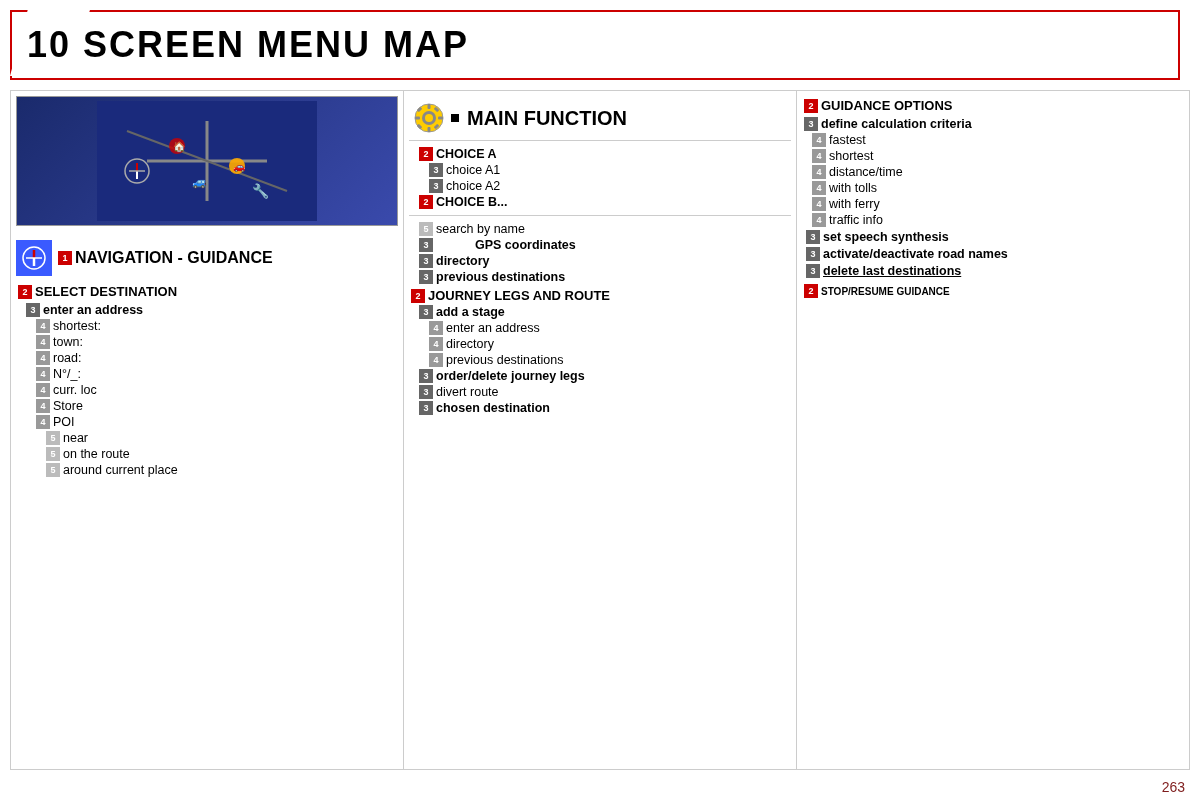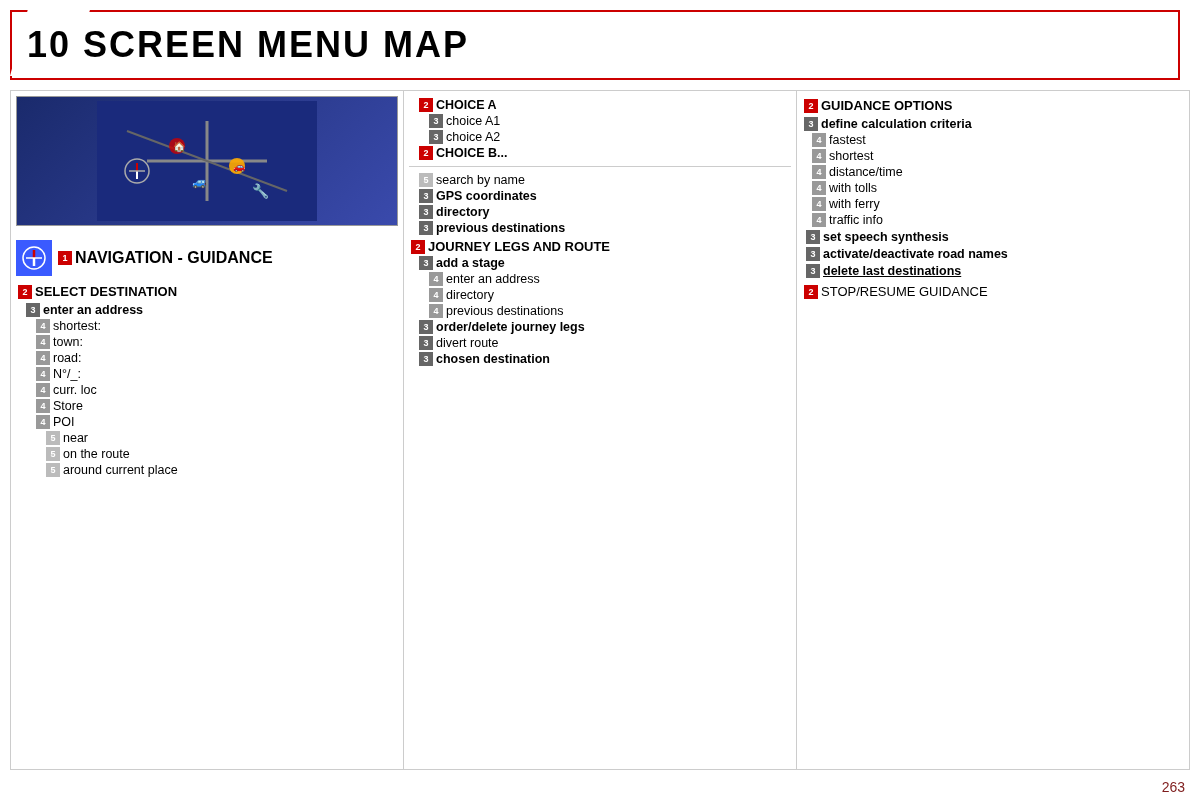--- a/index.html
+++ b/index.html
@@ -276,20 +276,40 @@
         </div>
         <div class="menu-item" style="padding-left: 30px; margin: 2px 0px;">
           <span class="badge badge-5">5</span>
           <span class="label">around current place</span>
         </div>
       </div>
   </div>
 
   <div class="col col-mid" style="border-left:1px solid #ccc;">
 
+    <div class="main-func-header">
+      <div class="gear-icon">
+        <svg width="32" height="32" viewBox="0 0 32 32">
+          <circle cx="16" cy="16" r="14" fill="#ffcc00" stroke="#999" stroke-width="1"></circle>
+
+          <circle cx="16" cy="16" r="7" fill="#888"></circle>
+          <circle cx="16" cy="16" r="4" fill="#ffcc00"></circle>
+          <rect x="14.5" y="2" width="3" height="5" fill="#888" rx="1"></rect>
+          <rect x="14.5" y="25" width="3" height="5" fill="#888" rx="1"></rect>
+          <rect x="2" y="14.5" width="5" height="3" fill="#888" rx="1"></rect>
+          <rect x="25" y="14.5" width="5" height="3" fill="#888" rx="1"></rect>
+          <rect x="5" y="5" width="3" height="5" fill="#888" rx="1" transform="rotate(45 6.5 7.5)"></rect>
+          <rect x="22" y="22" width="3" height="5" fill="#888" rx="1" transform="rotate(45 23.5 24.5)"></rect>
+          <rect x="22" y="5" width="3" height="5" fill="#888" rx="1" transform="rotate(-45 23.5 7.5)"></rect>
+          <rect x="5" y="22" width="3" height="5" fill="#888" rx="1" transform="rotate(-45 6.5 24.5)"></rect>
+        </svg>
+      </div>
+      <span class="bullet-square"></span>
+      <span class="main-func-title">MAIN FUNCTION</span>
+    </div>
 
     <div id="mid-choice-items">
         <div class="menu-item" style="padding-left: 10px; margin: 2px 0px;">
           <span class="badge badge-2">2</span>
           <span class="label" style="font-weight: bold;">CHOICE A</span>
         </div>
         <div class="menu-item" style="padding-left: 20px; margin: 2px 0px;">
           <span class="badge badge-3">3</span>
           <span class="label">choice A1</span>
         </div>
@@ -305,21 +325,21 @@
 
     <hr class="divider">
 
     <div id="mid-items">
         <div class="menu-item" style="padding-left: 10px; margin: 2px 0px;">
           <span class="badge badge-5">5</span>
           <span class="label">search by name</span>
         </div>
         <div class="menu-item" style="padding-left: 10px; margin: 2px 0px;">
           <span class="badge badge-3">3</span>
-          <span class="label" style="font-weight: bold;">GPS coordinates</span>
+          <span class="label" style="font-weight: bold; margin-left: 39px;">GPS coordinates</span>
         </div>
         <div class="menu-item" style="padding-left: 10px; margin: 2px 0px;">
           <span class="badge badge-3">3</span>
           <span class="label" style="font-weight: bold;">directory</span>
         </div>
         <div class="menu-item" style="padding-left: 10px; margin: 2px 0px;">
           <span class="badge badge-3">3</span>
           <span class="label" style="font-weight: bold;">previous destinations</span>
         </div>
       </div>
@@ -410,19 +430,19 @@
           <span class="label" style="font-weight: bold;">activate/deactivate road names</span>
         </div>
         <div class="menu-item" style="padding-left: 4px; margin: 3px 0px;">
           <span class="badge badge-3">3</span>
           <span class="label" style="font-weight: bold; text-decoration: underline;">delete last destinations</span>
         </div>
       </div>
 
     <div class="menu-item" style="margin-top:6px;">
       <span class="badge badge-2">2</span>
-      <span class="label" style="font-weight:normal;font-size:13px;">STOP/RESUME GUIDANCE</span>
+      <span class="label" style="font-weight:bold;font-size:10px;">STOP/RESUME GUIDANCE</span>
     </div>
   </div>
 
 </div>
 
 <div class="page-num">263</div>
 
 </body></html>

